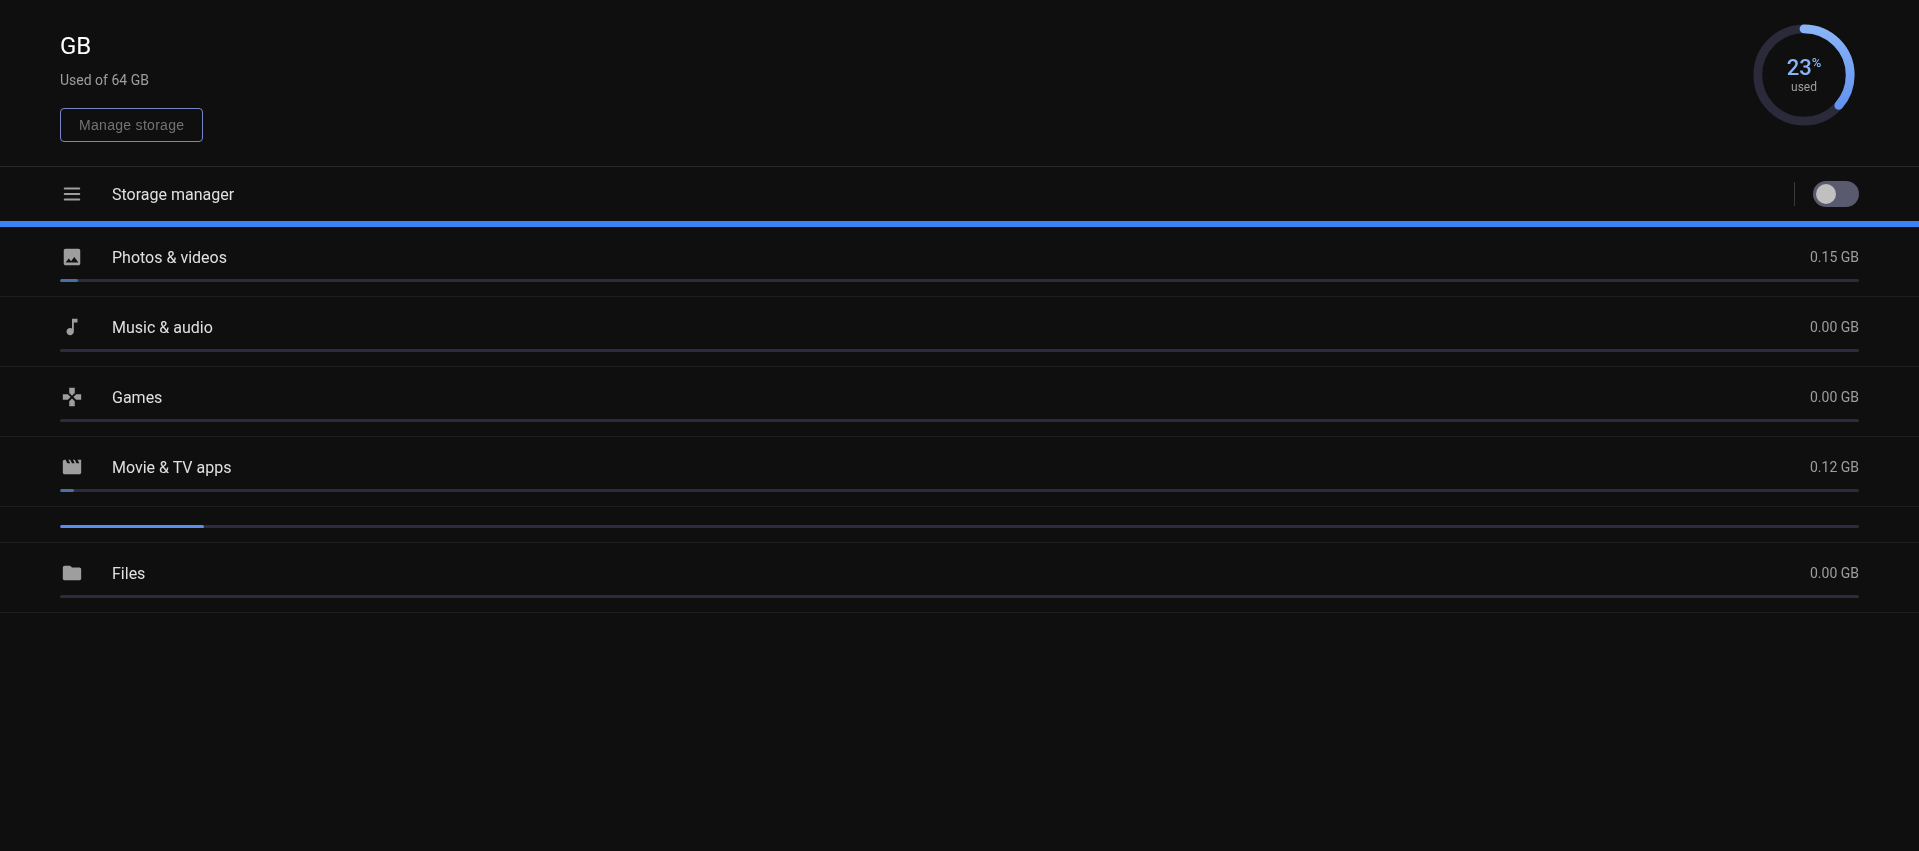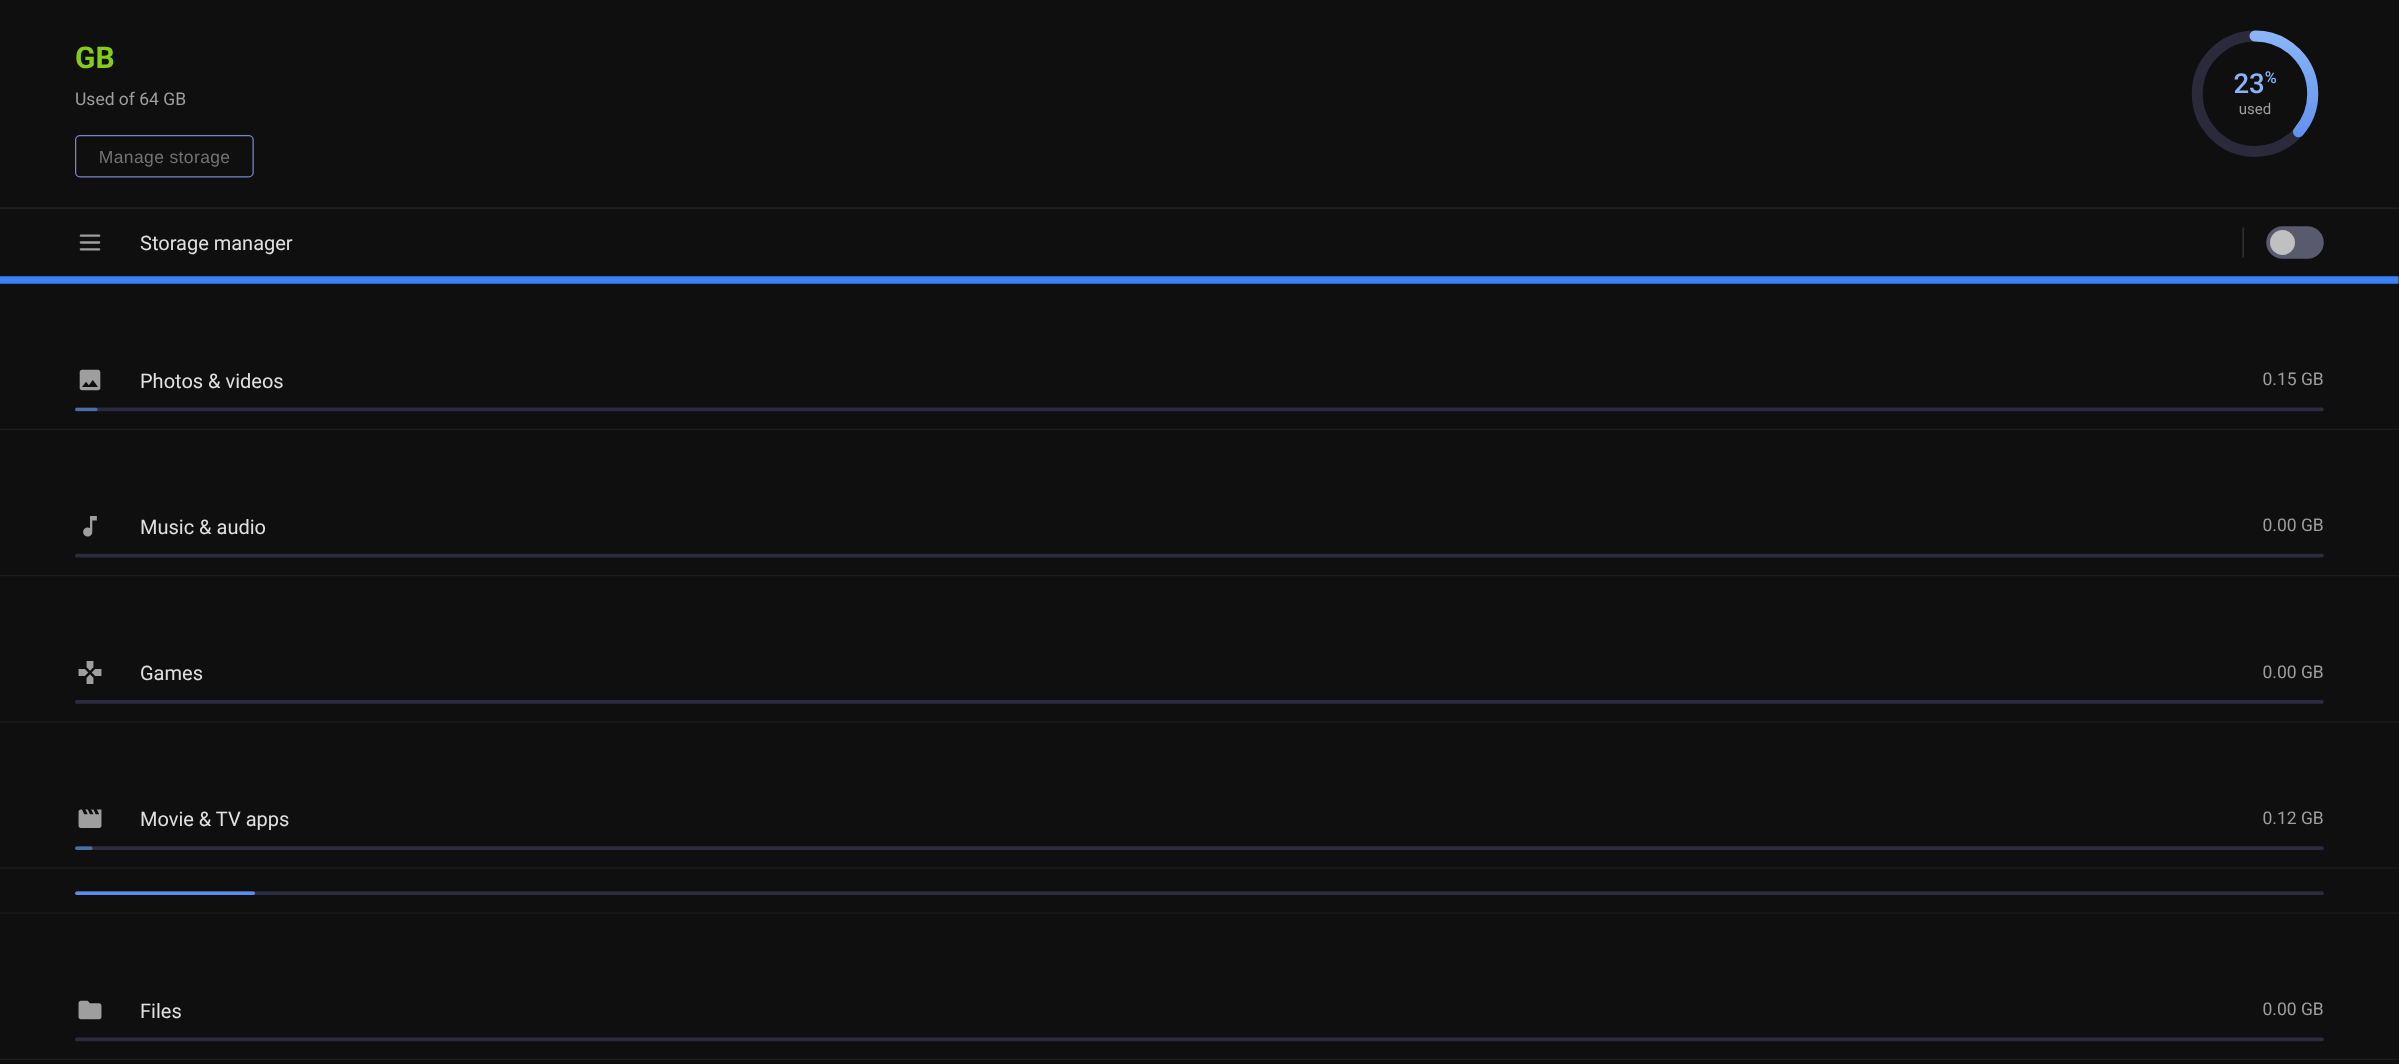--- a/index.html
+++ b/index.html
@@ -31,22 +31,22 @@
 
     .storage-number {
       font-size: 48px;
       font-weight: 400;
       color: #ffffff;
       letter-spacing: -1px;
     }
 
     .storage-unit {
       font-size: 24px;
-      font-weight: 700;
-      color: #84cc16;
+      font-weight: 400;
+      color: #ffffff;
     }
 
     .storage-subtitle {
       font-size: 14px;
       color: #9e9e9e;
       margin-bottom: 20px;
       margin-top: 12px;
     }
 
     .manage-btn {
@@ -129,21 +129,20 @@
     .storage-row {
       padding: 18px 60px 0px 60px;
       border-bottom: 1px solid #1e1e1e;
     }
 
     .storage-row-header {
       display: flex;
       align-items: center;
       justify-content: space-between;
       margin-bottom: 10px;
-      margin-top: 47px;
     }
 
     .row-left {
       display: flex;
       align-items: center;
       gap: 28px;
     }
 
     .row-icon {
       width: 24px;

